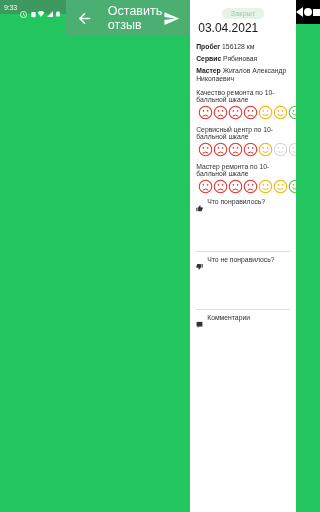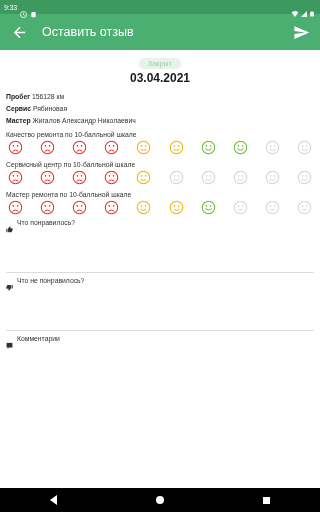--- a/index.html
+++ b/index.html
@@ -2,21 +2,21 @@
 <html><head>
 <meta charset="utf-8">
 <style>
   * { box-sizing: border-box; margin: 0; padding: 0; }
   html, body {
     width: 320px; height: 512px;
     font-family: "Liberation Sans", sans-serif;
     background: #e8e8e8;
     overflow: hidden;
   }
-  .phone { position: relative; width: 320px; height: 512px; display: flex; flex-direction: column; background: #22c55e; }
+  .phone { position: relative; width: 320px; height: 512px; display: flex; flex-direction: row; background: #22c55e; }
 
   
   .statusbar {
     height: 14px; background: #3d9960; color: #fff;
     display: flex; align-items: center; justify-content: space-between;
     padding: 0 4px; flex: 0 0 14px;
   }
   .sb-left { display: flex; align-items: center; gap: 3px; }
   .sb-time { font-size: 7px; line-height: 7px; letter-spacing: -0.2px; }
   .sb-ico { display: inline-block; width: 7px; height: 7px; opacity: .92; }
@@ -34,21 +34,21 @@
   .content { flex: 1; background: #e8e8e8; overflow: hidden; position: relative; }
   .card {
     background: #fff; margin: 0; min-height: 100%;
     padding: 6px 0 0 0;
   }
   .badge-wrap { display: flex; justify-content: center; margin: 2px 0 2px; }
   .badge {
     background: #e6f3e9; color: #9cc9a9; font-size: 7px;
     padding: 2px 9px; border-radius: 8px; letter-spacing: .2px;
   }
-  .date { text-align: center; font-size: 12px; font-weight: bold; color: #1a1a1a; margin: 2px 8px 8px; }
+  .date { text-align: left; font-size: 12px; font-weight: normal; color: #1a1a1a; margin: 2px 8px 8px; }
 
   .info-line { font-size: 6.8px; color: #222; padding: 0 6px; margin-bottom: 4px; line-height: 8px; }
   .info-line .k { font-weight: bold; }
   .info-line .v { color: #333; }
 
   .q-label { font-size: 6.8px; color: #333; padding: 0 6px; margin: 6px 0 2px; }
   .smiley-row { display: flex; justify-content: space-between; padding: 0 8px; margin-bottom: 1px; }
   .smiley { width: 15px; height: 15px; cursor: pointer; }
 
   .field { padding: 0 6px; }

